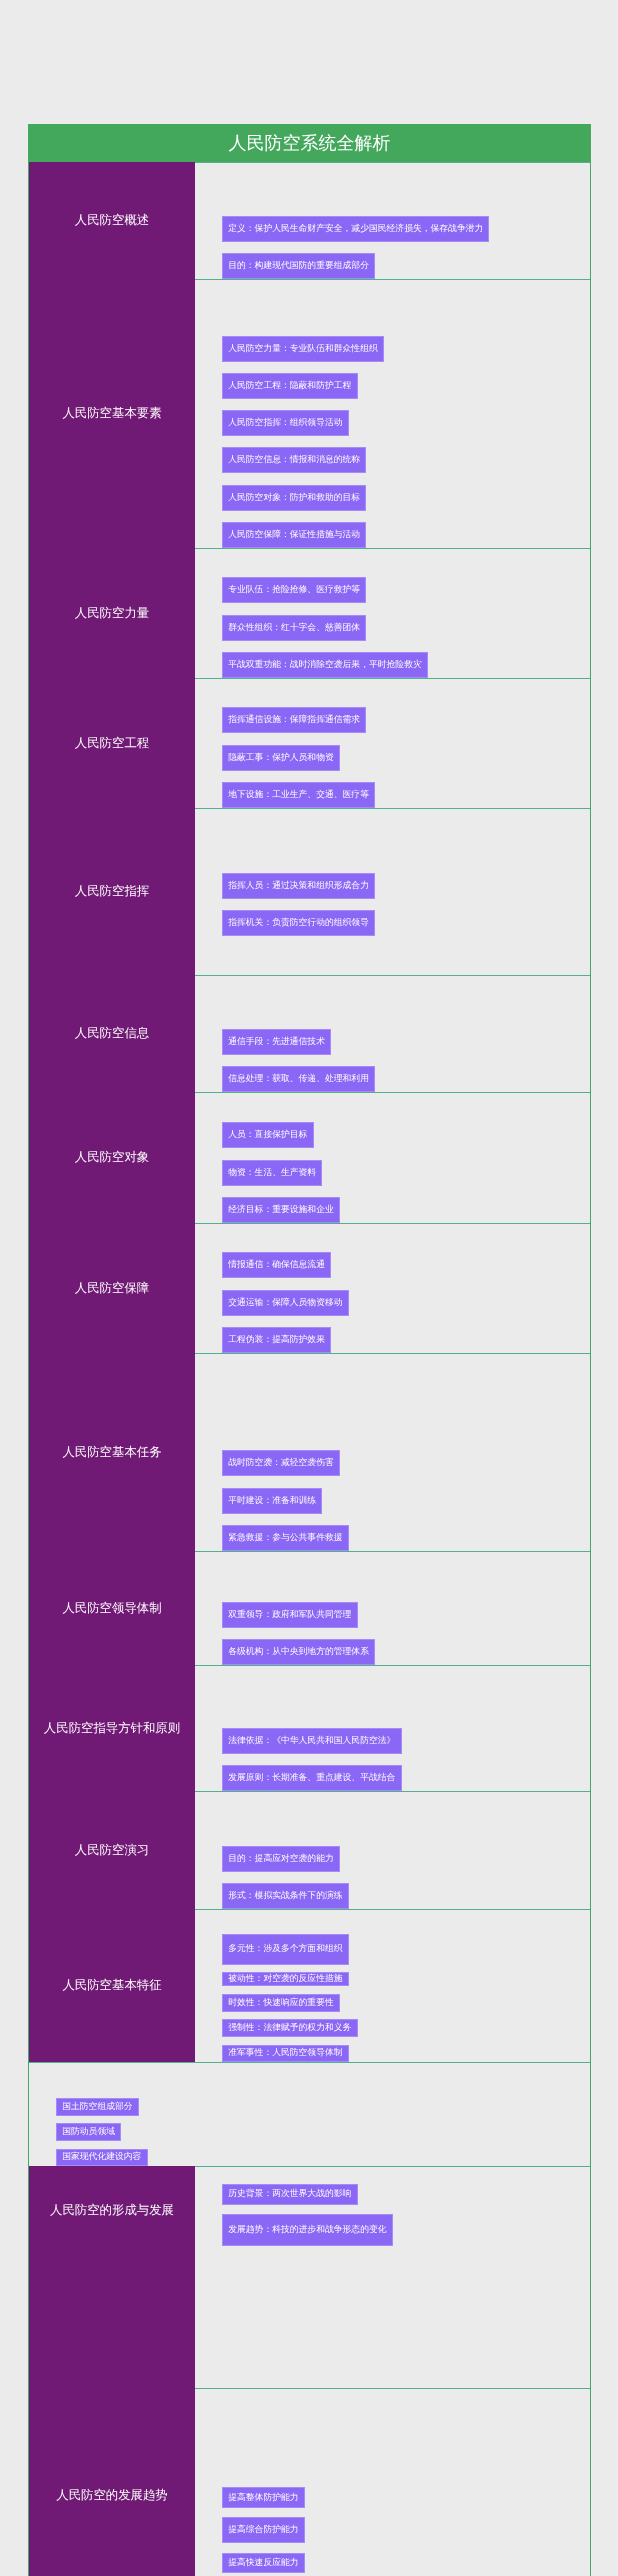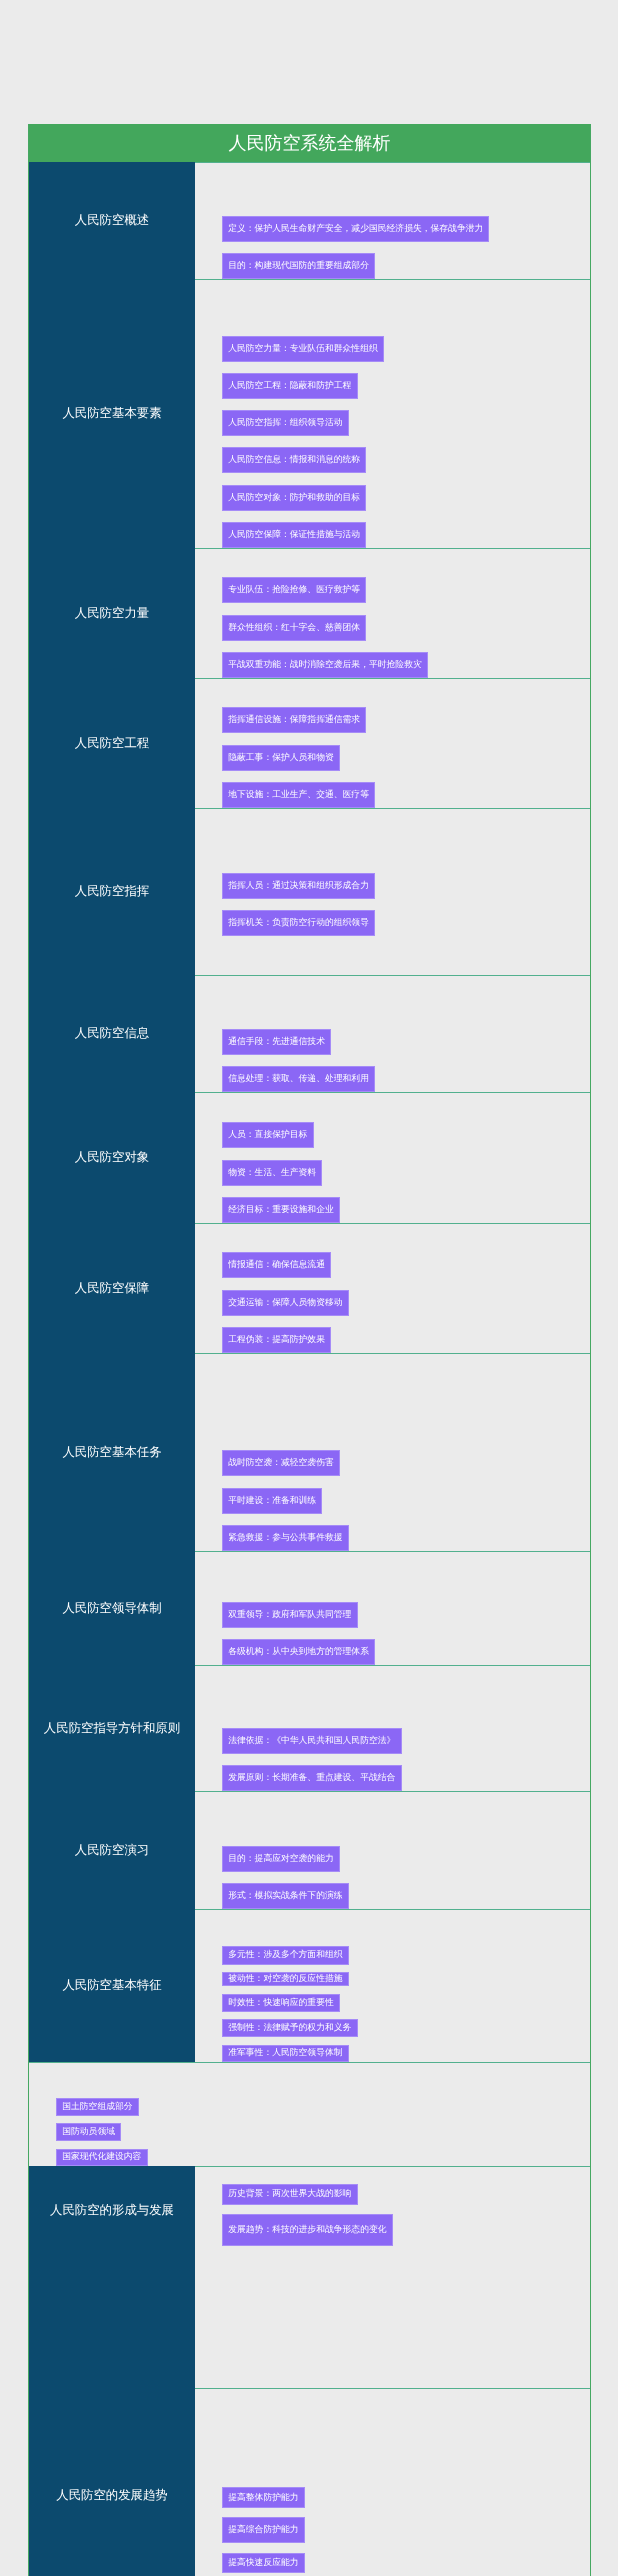--- a/index.html
+++ b/index.html
@@ -28,21 +28,21 @@
       justify-content: center;
       letter-spacing: 0px;
     }
     .row {
       display: flex;
       width: 100%;
     }
     .row-label {
       width: 166px;
       flex: 0 0 166px;
-      background: #0c4a6e;
+      background: #701a75;
       color: #ffffff;
       font-size: 12.4px;
       display: flex;
       align-items: center;
       justify-content: center;
       text-align: center;
     }
     .row-body {
       flex: 1 1 auto;
       background: #ebebeb;
@@ -174,21 +174,21 @@
     <div class="row-label">人民防空演习</div>
     <div class="row-body">
       <div class="chip">目的：提高应对空袭的能力</div>
       <div class="chip">形式：模拟实战条件下的演练</div>
     </div>
   </div>
 
   <div class="row" style="height:153px">
     <div class="row-label">人民防空基本特征</div>
     <div class="row-body" style="gap:7.7px">
-      <div class="chip" style="height:19px">多元性：涉及多个方面和组织</div>
+      <div class="chip" style="height:31px">多元性：涉及多个方面和组织</div>
       <div class="chip" style="height:14px">被动性：对空袭的反应性措施</div>
       <div class="chip" style="height:17.5px">时效性：快速响应的重要性</div>
       <div class="chip" style="height:17.5px">强制性：法律赋予的权力和义务</div>
       <div class="chip" style="height:17.5px">准军事性：人民防空领导体制</div>
     </div>
   </div>
 
   <div class="row" style="height:104px">
     <div class="row-body" style="gap:7.7px">
       <div class="chip" style="height:17.5px">国土防空组成部分</div>

